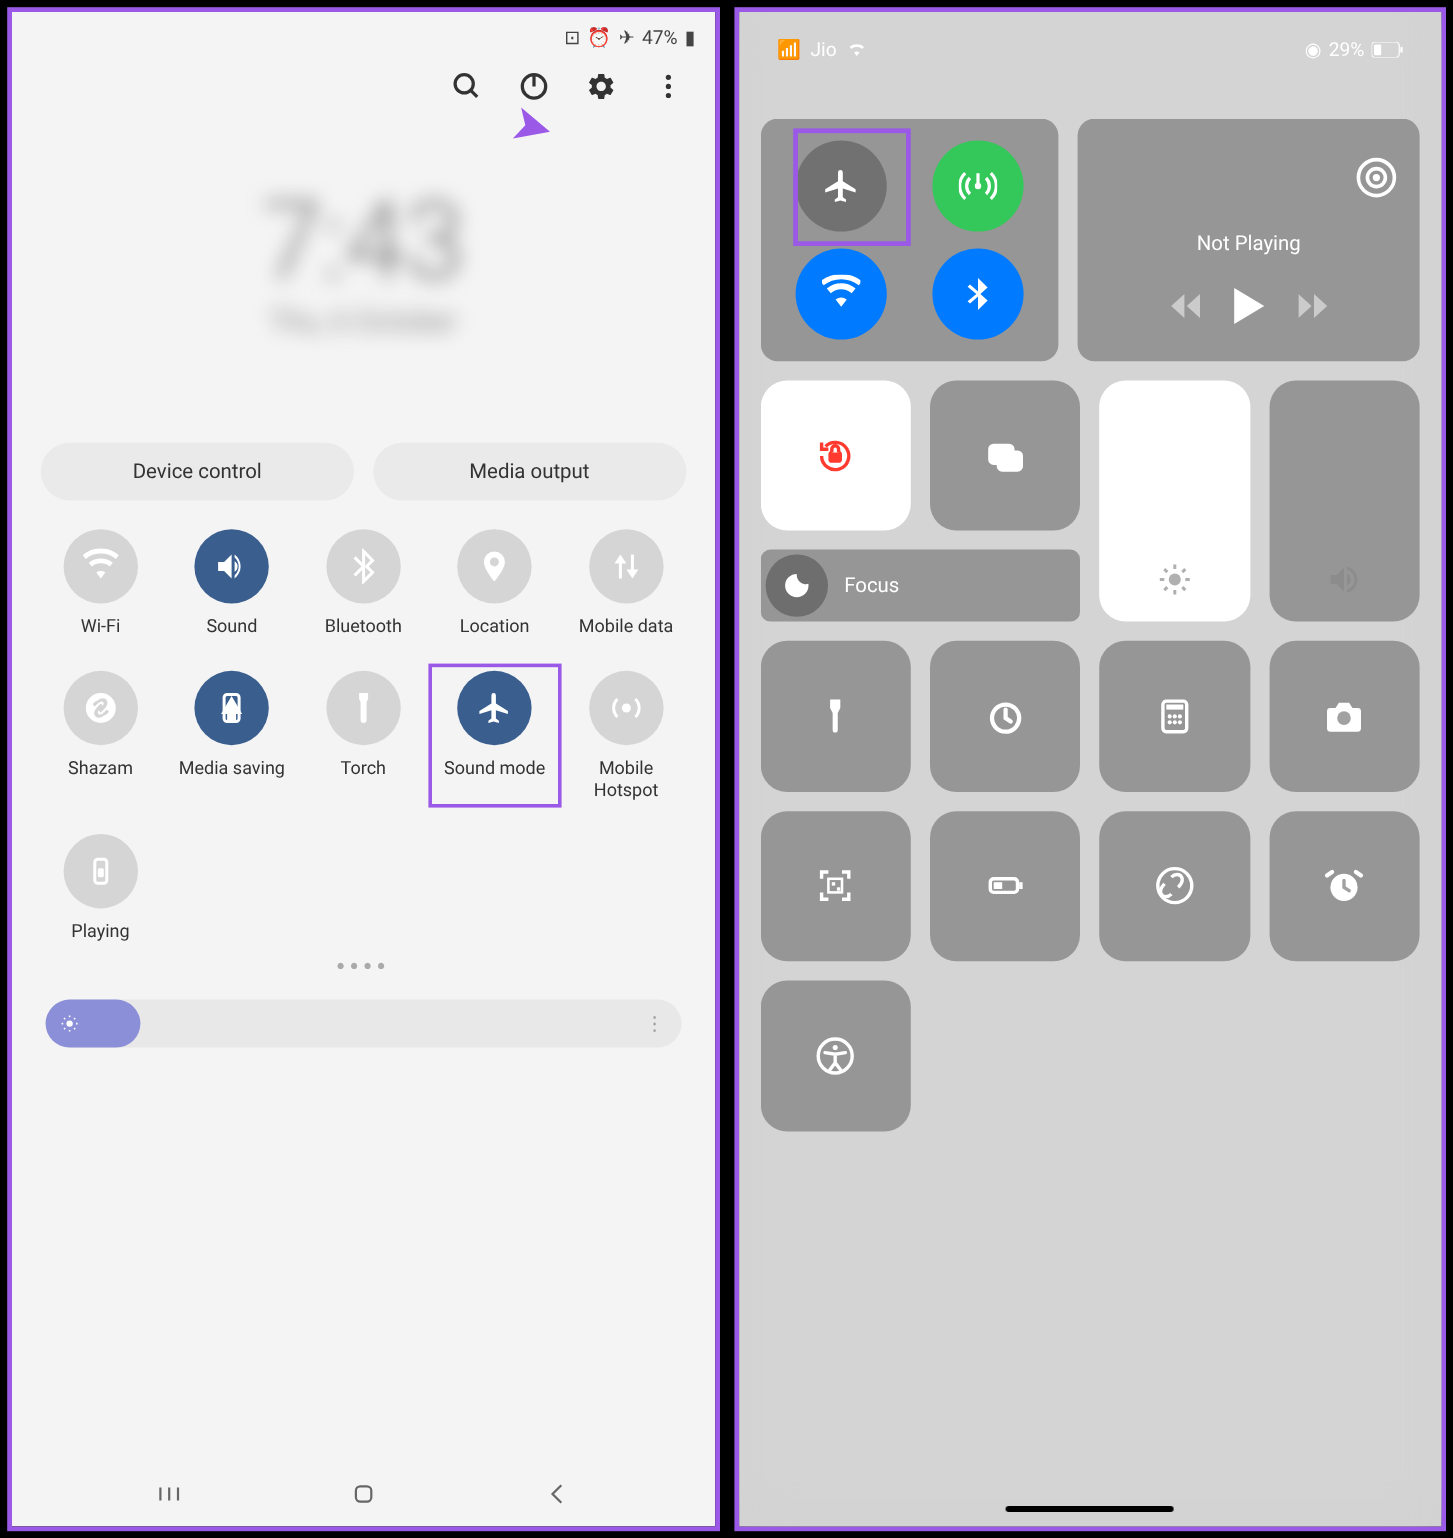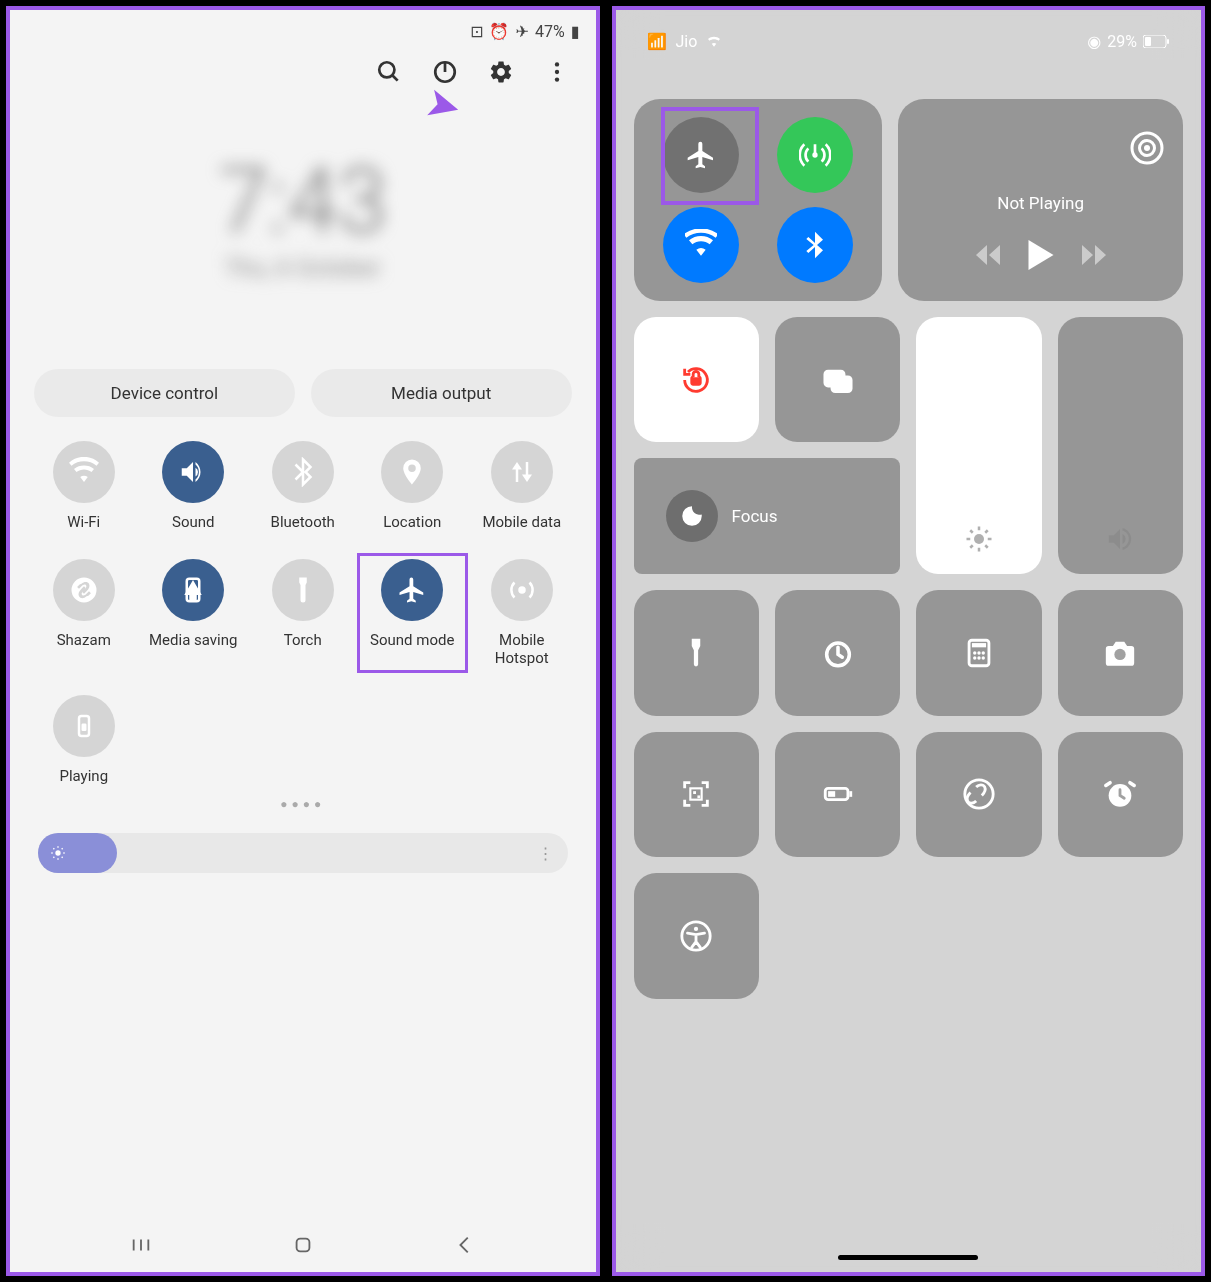--- a/index.html
+++ b/index.html
@@ -33,40 +33,40 @@
   .arrow-annot { position:absolute; top:70px; left:416px; font-size:42px; color:#9b59e8; transform:rotate(15deg);}
   
   
   .ios-bg { background: #dcdcdc; height: 100%; display: flex; flex-direction: column; padding: 0 18px; position:relative; }
   .ios-bg::before{content:'';position:absolute;inset:0;background:rgba(200,200,200,0.4);backdrop-filter:blur(20px);}
   .ios-bg > * {position:relative;}
   .ios-status { display: flex; justify-content: space-between; padding: 22px 14px 8px; color: #fff; font-size: 16px; align-items:center;}
   .ios-status-left { display: flex; gap: 8px; align-items: center; }
   .ios-status-right { display:flex; gap:6px; align-items:center;}
   .ios-row { display: flex; gap: 16px; margin-top: 40px; }
-  .ios-panel { flex: 1; background: rgba(130,130,130,0.75); border-radius: 26px; }
+  .ios-panel { flex: 1; background: rgba(130,130,130,0.75); border-radius: 14px; }
   .ios-conn { display: grid; grid-template-columns: 1fr 1fr; gap: 14px; padding: 18px; }
   .ios-cbtn { width: 76px; height: 76px; border-radius: 50%; display: flex; align-items: center; justify-content: center; justify-self:center;}
   .ios-cbtn svg { width: 32px; height: 32px; fill: #fff; }
   .ios-cbtn.gray { background: rgba(110,110,110,0.9); }
   .ios-cbtn.green { background: #34c759; }
   .ios-cbtn.blue { background: #007aff; }
   .ios-media { padding: 18px; display: flex; flex-direction: column; align-items: center; justify-content: space-around; color: #fff; }
   .ios-media-art { width:36px;height:36px;align-self:flex-end;}
   .ios-media-title { font-size: 17px; }
   .ios-media-ctrl { display: flex; gap: 28px; align-items: center; }
   .ios-media-ctrl svg { fill: #fff; }
   .ios-row2 { display: flex; gap: 16px; margin-top: 16px; }
   .ios-col { flex: 1; display: flex; flex-direction: column; gap: 16px; }
   .ios-mini-row { display: flex; gap: 16px; }
   .ios-tile { flex: 1; background: rgba(130,130,130,0.75); border-radius: 22px; aspect-ratio: 1; display: flex; align-items: center; justify-content: center; }
   .ios-tile.white { background: #fff; }
   .ios-tile svg { width: 34px; height: 34px; fill: #fff; }
   .ios-tile.white svg { stroke:#ff3b30;}
-  .ios-focus { background: rgba(130,130,130,0.75); border-radius: 8px; display: flex; align-items: center; gap: 14px; padding: 32px; color: #fff; font-size: 17px; }
+  .ios-focus { background: rgba(130,130,130,0.75); border-radius: 8px; display: flex; align-items: center; gap: 14px; padding: 4px; color: #fff; font-size: 17px; }
   .ios-focus-circ { width: 52px; height: 52px; border-radius: 50%; background: rgba(100,100,100,0.8); display:flex;align-items:center;justify-content:center;}
   .ios-sliders { display:flex; gap:16px; flex:1;}
   .ios-vslider { flex: 1; background: rgba(130,130,130,0.75); border-radius: 22px; position: relative; overflow: hidden; display:flex;align-items:flex-end;justify-content:center; padding-bottom:20px;}
   .ios-vslider.bright { background: #fff; }
   .ios-vslider svg { width:30px;height:30px;fill:rgba(140,140,140,0.9);}
   .ios-vslider.bright svg{fill:#b0b0b0;}
   .ios-grid { display: grid; grid-template-columns: repeat(4, 1fr); gap: 16px; margin-top: 16px; }
   .ios-gtile { background: rgba(130,130,130,0.75); border-radius: 22px; aspect-ratio: 1; display: flex; align-items: center; justify-content: center; }
   .ios-gtile svg { width: 34px; height: 34px; fill: #fff; }
   .ios-highlight { position:absolute; border:4px solid #9b59e8; width:98px; height:98px; top:-10px; left:-2px;}

